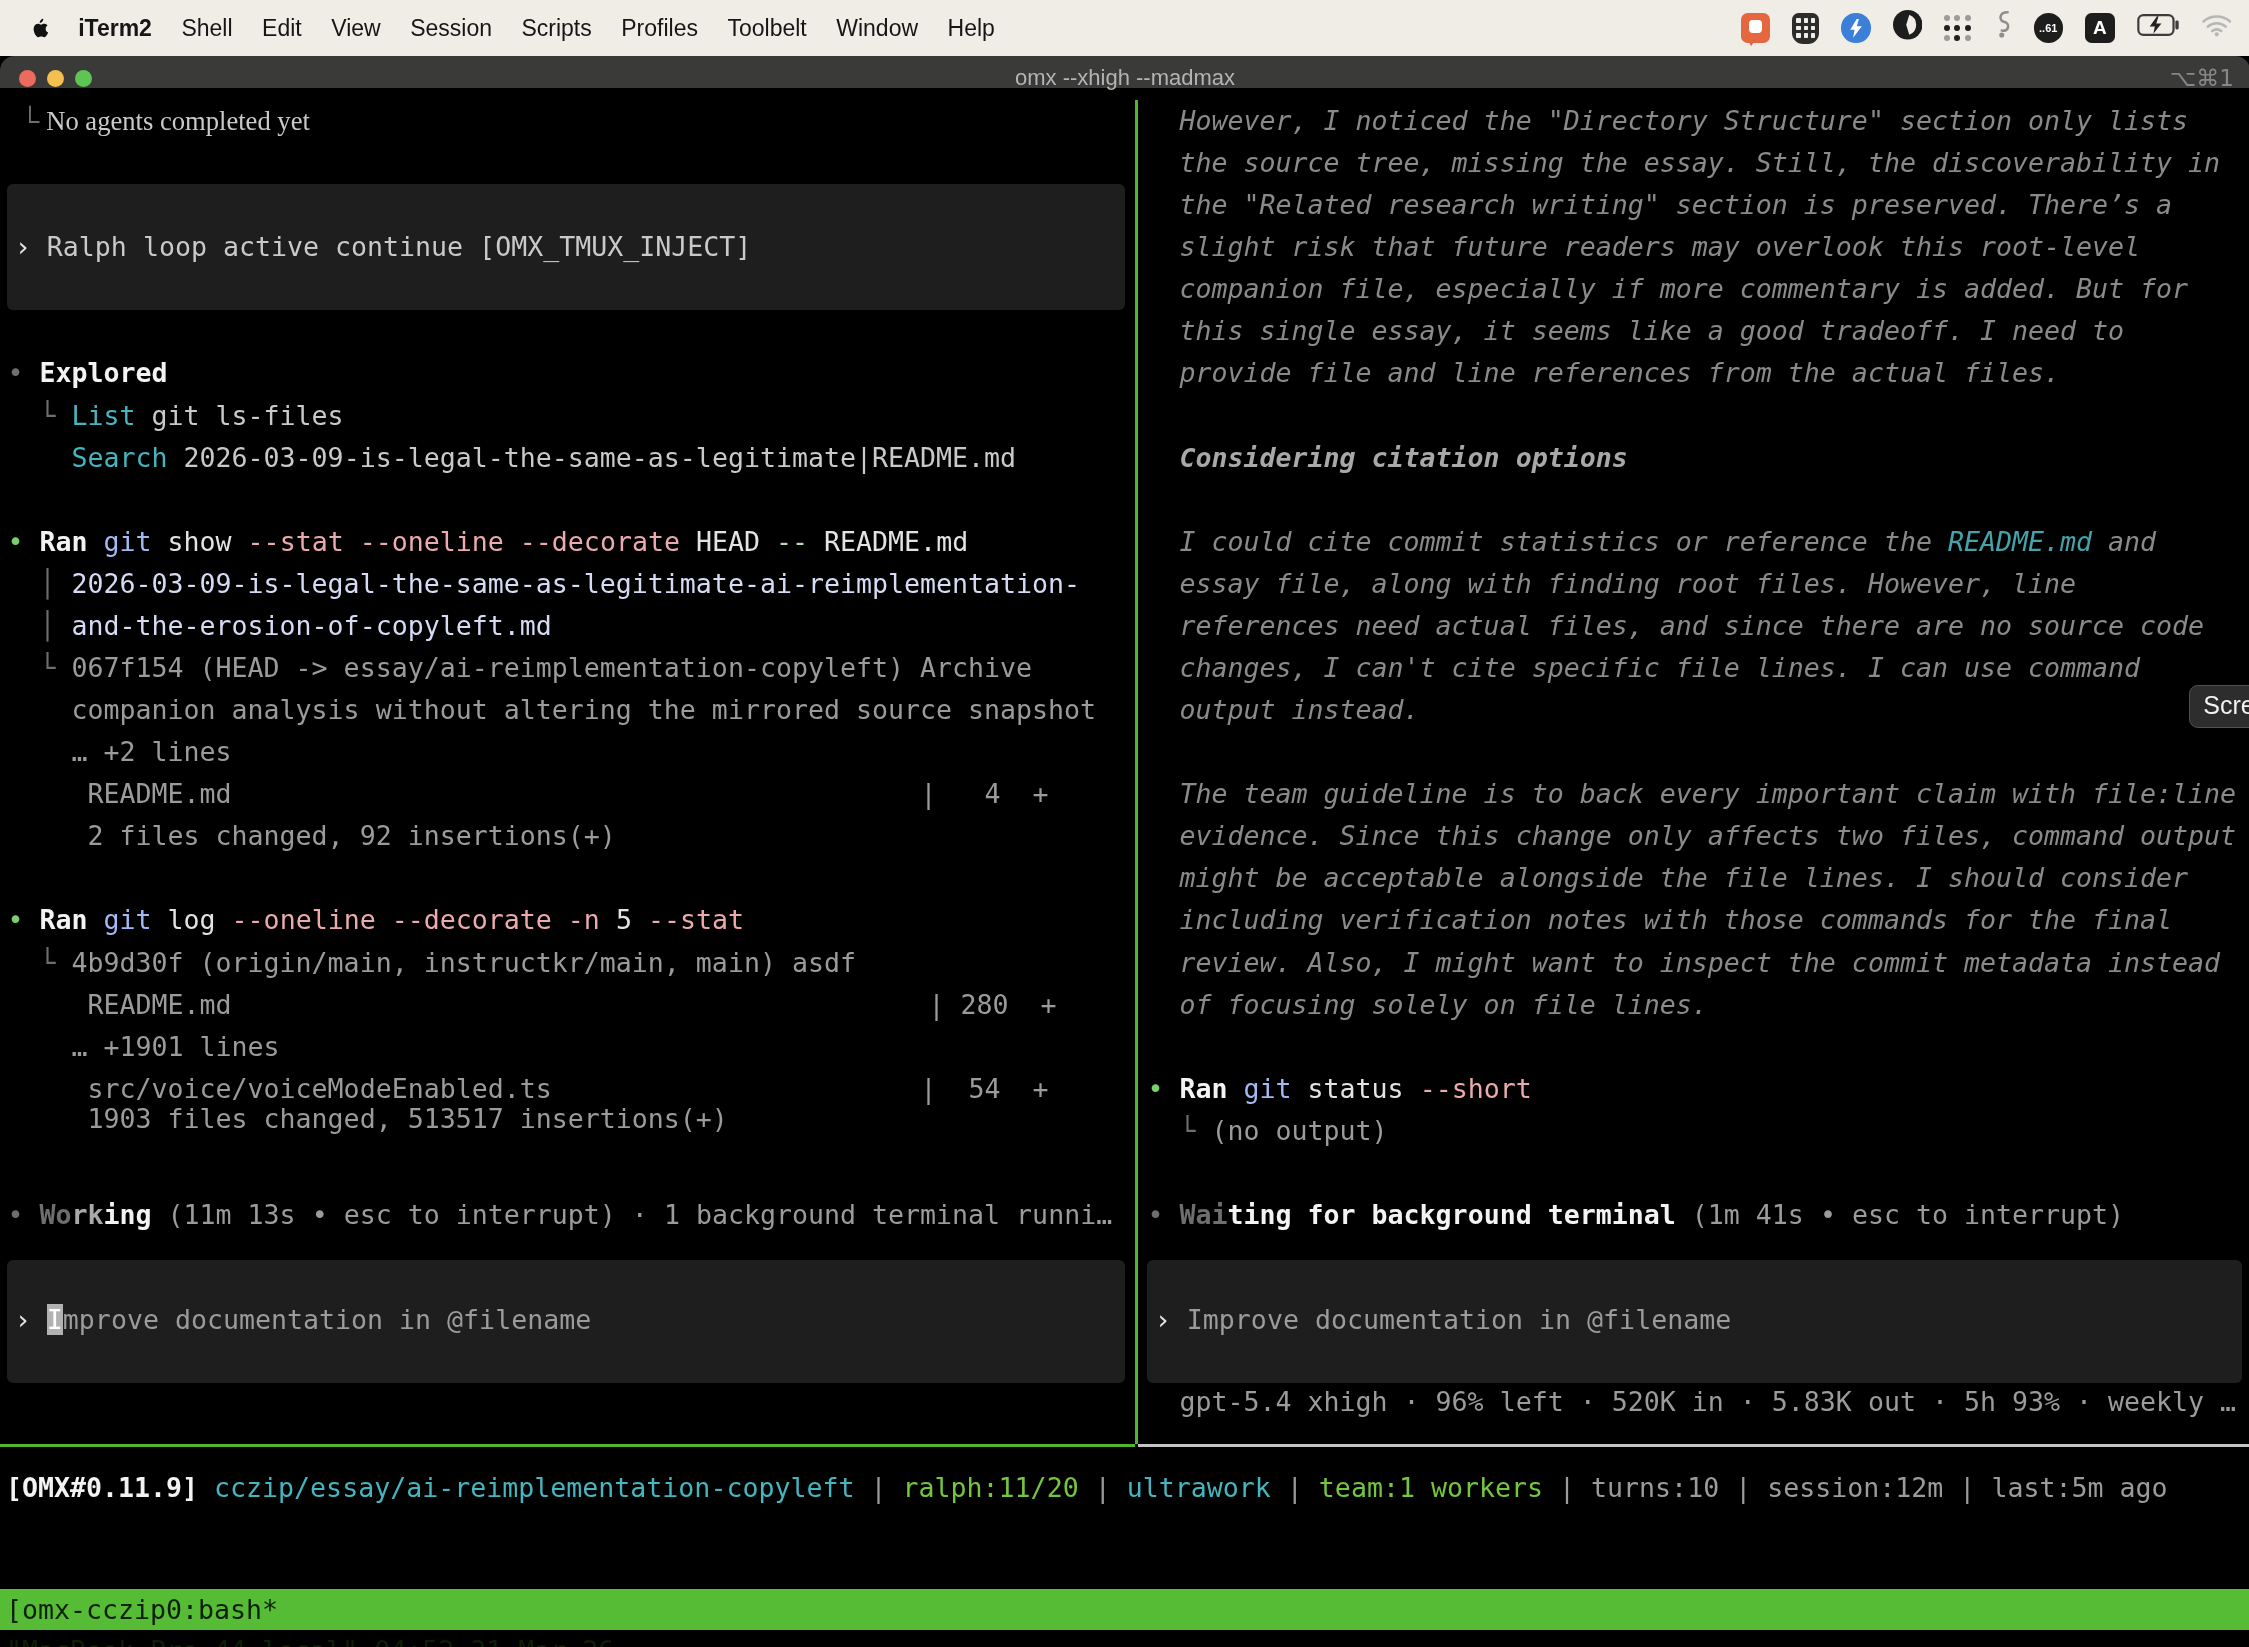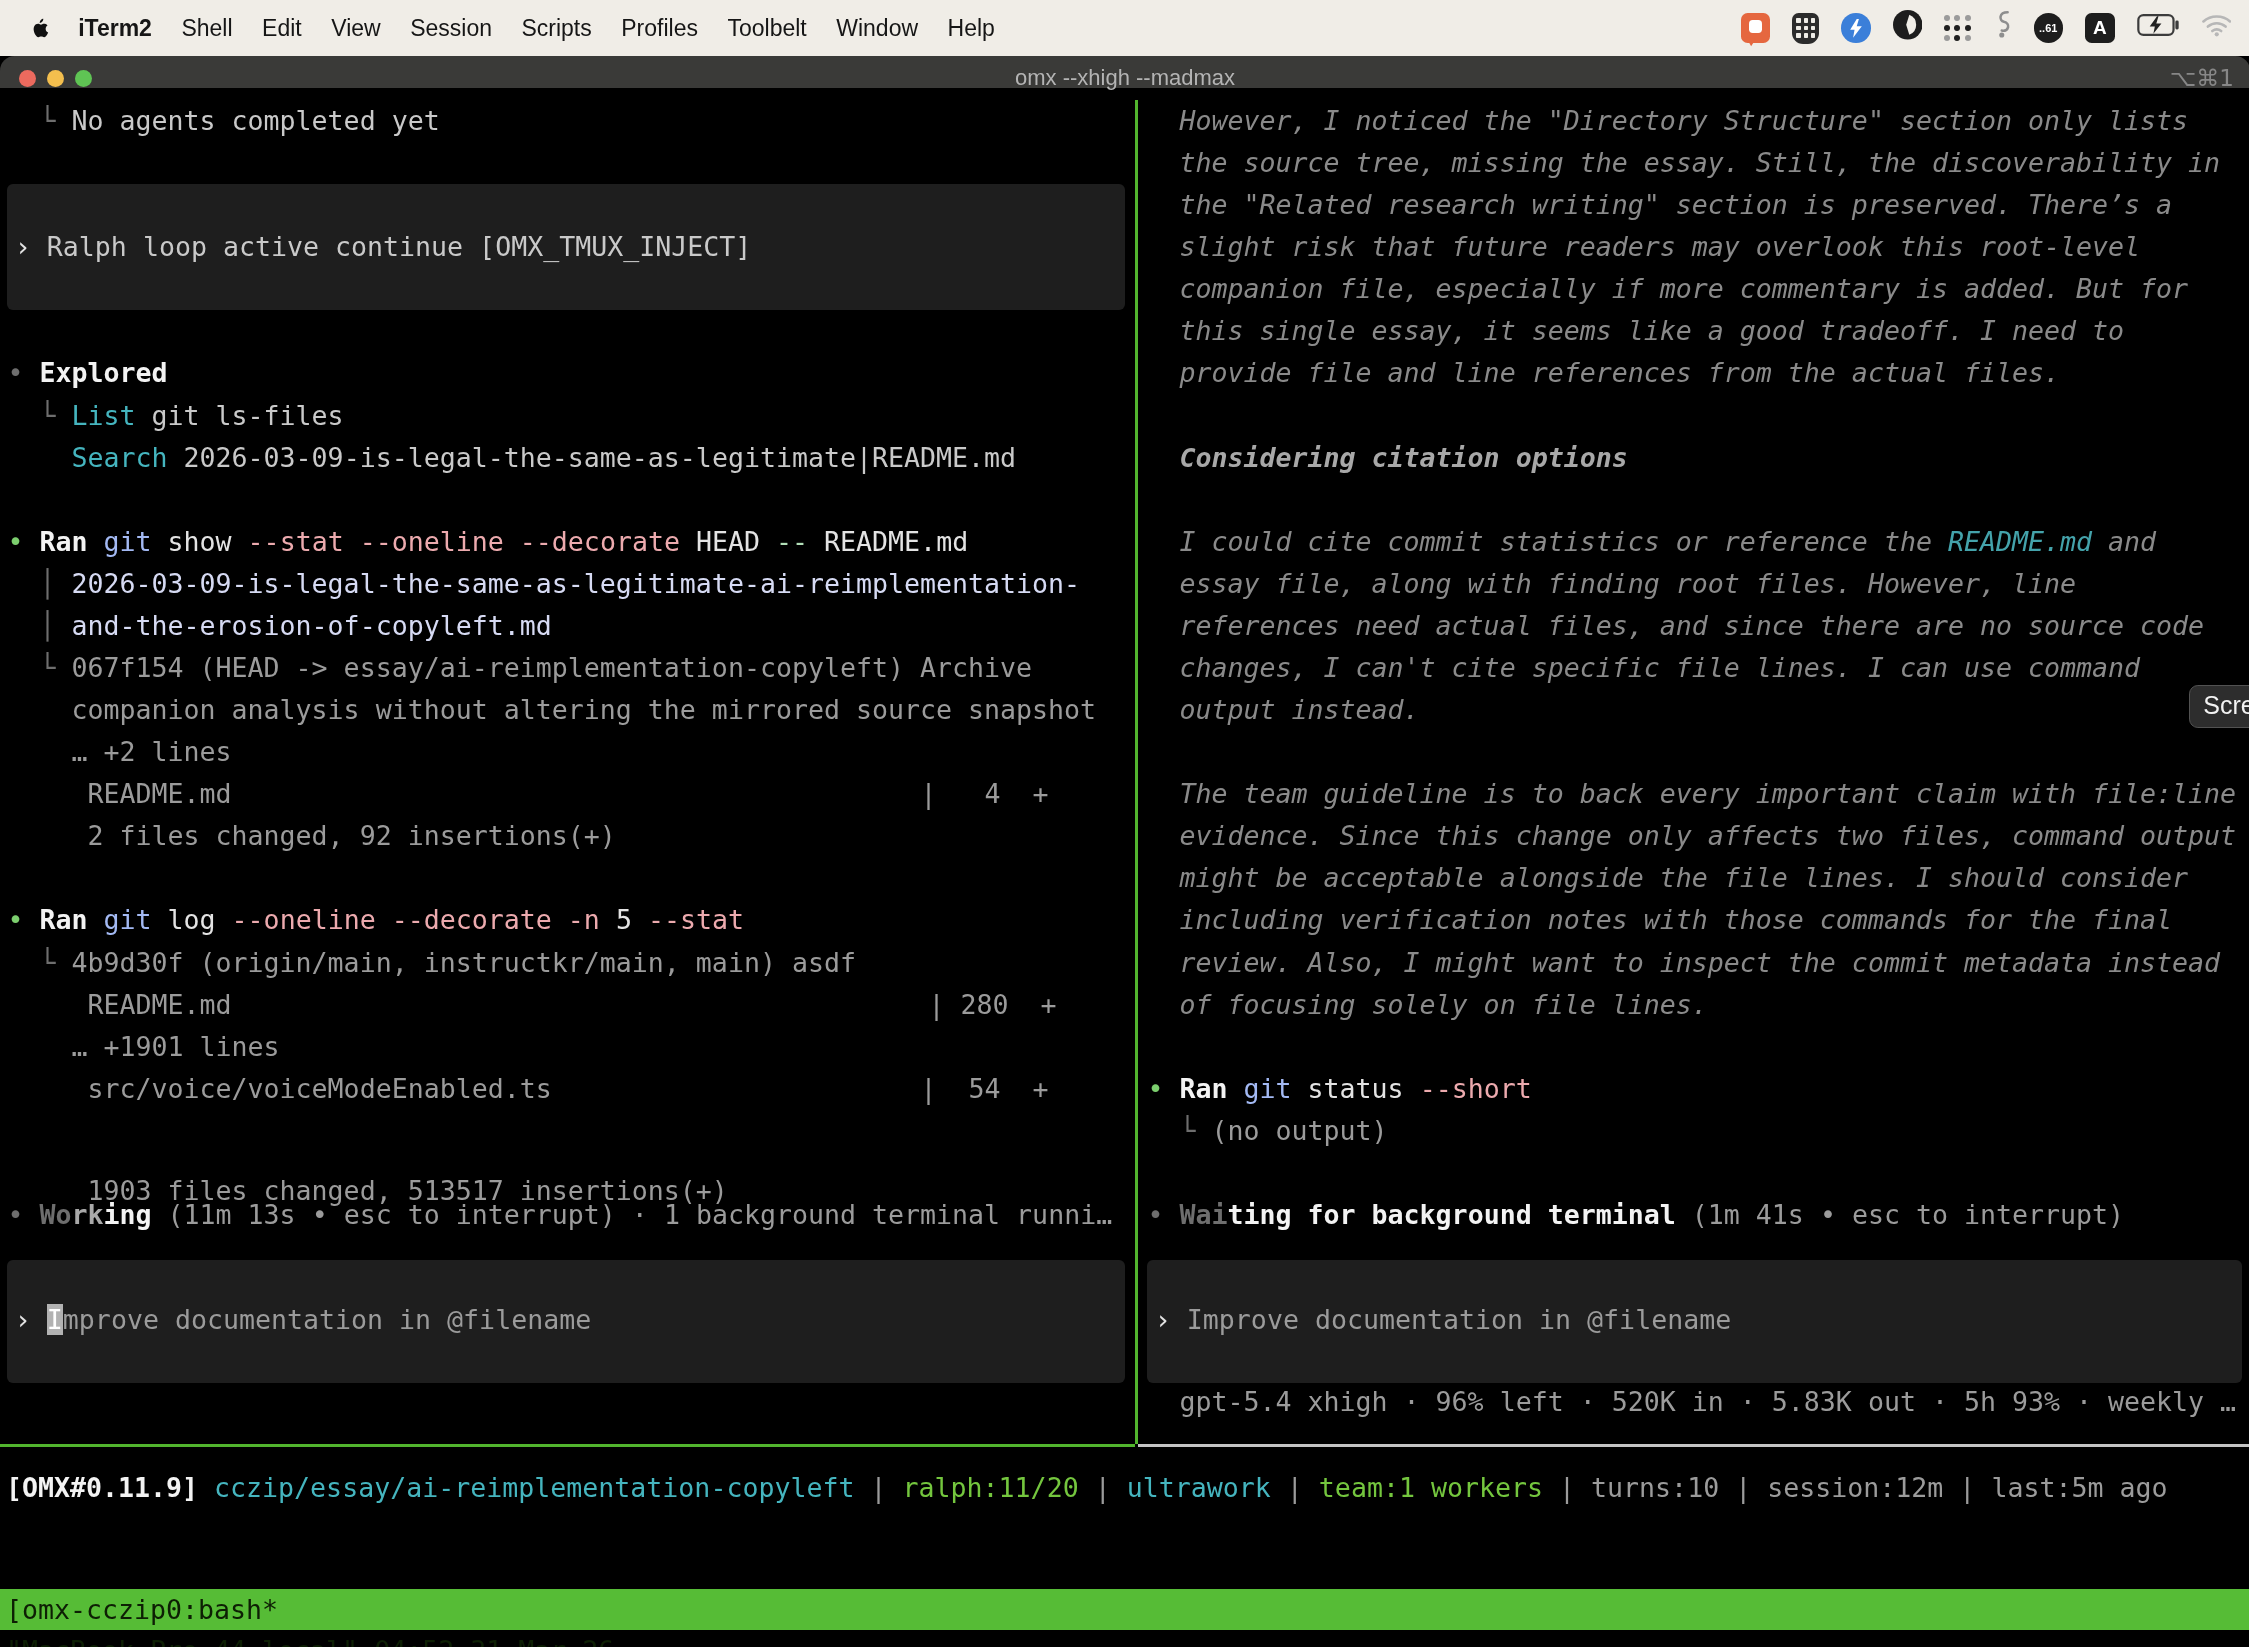--- a/index.html
+++ b/index.html
@@ -188,39 +188,39 @@
   <span class="tl g"></span>
   <span class="wtitle">omx --xhigh --madmax</span>
   <span class="wshort">⌥⌘1</span>
 </div>
 
 <div class="term">
 
   <div class="pane left">
     <div class="pbox banner"></div>
     <div class="pbox inbox-l"></div>
-  <div class="trow" style="top: 0px; left: 7.4px;"><span class="s-dim">  └ </span><span class="s-txt">No agents completed yet</span></div>
+  <div class="trow" style="top: 0px; left: 7.4px; font-family: Liberation Serif, serif;"><span class="s-dim">  └ </span><span class="s-txt">No agents completed yet</span></div>
       <div class="trow" style="top: 126px; left: 14.8px;"><span class="s-white">› </span><span class="s-txt">Ralph loop active continue [OMX_TMUX_INJECT]</span></div>
       <div class="trow" style="top: 252px; left: 7.4px;"><span class="s-dim">• </span><span class="s-bright">Explored</span></div>
       <div class="trow" style="top: 295px; left: 7.4px;"><span class="s-dim">  └ </span><span class="s-cyan">List</span><span class="s-txt"> git ls-files</span></div>
       <div class="trow" style="top: 337px; left: 7.4px;"><span class="s-txt">    </span><span class="s-cyan">Search</span><span class="s-txt"> 2026-03-09-is-legal-the-same-as-legitimate|README.md</span></div>
       <div class="trow" style="top: 421px; left: 7.4px;"><span class="s-green">• </span><span class="s-bright">Ran</span><span class="s-white"> </span><span class="s-blue">git</span><span class="s-white"> show </span><span class="s-pink">--stat</span><span class="s-white"> </span><span class="s-pink">--oneline</span><span class="s-white"> </span><span class="s-pink">--decorate</span><span class="s-white"> HEAD </span><span class="s-mint">--</span><span class="s-white"> README.md</span></div>
       <div class="trow" style="top: 463px; left: 7.4px;"><span class="s-dim">  │ </span><span class="s-lav">2026-03-09-is-legal-the-same-as-legitimate-ai-reimplementation-</span></div>
       <div class="trow" style="top: 505px; left: 7.4px;"><span class="s-dim">  │ </span><span class="s-lav">and-the-erosion-of-copyleft.md</span></div>
       <div class="trow" style="top: 547px; left: 7.4px;"><span class="s-dim">  └ </span><span class="s-gray">067f154 (HEAD -&gt; essay/ai-reimplementation-copyleft) Archive</span></div>
       <div class="trow" style="top: 589px; left: 7.4px;"><span class="s-gray">    companion analysis without altering the mirrored source snapshot</span></div>
       <div class="trow" style="top: 631px; left: 7.4px;"><span class="s-gray">    … +2 lines</span></div>
       <div class="trow" style="top: 673px; left: 7.4px;"><span class="s-gray">     README.md</span><span class="s-gray" style="position: absolute; left: 913px;">|   4  +</span></div>
       <div class="trow" style="top: 715px; left: 7.4px;"><span class="s-gray">     2 files changed, 92 insertions(+)</span></div>
       <div class="trow" style="top: 799px; left: 7.4px;"><span class="s-green">• </span><span class="s-bright">Ran</span><span class="s-white"> </span><span class="s-blue">git</span><span class="s-white"> log </span><span class="s-pink">--oneline</span><span class="s-white"> </span><span class="s-pink">--decorate</span><span class="s-white"> </span><span class="s-pink">-n</span><span class="s-white"> 5 </span><span class="s-pink">--stat</span></div>
       <div class="trow" style="top: 842px; left: 7.4px;"><span class="s-dim">  └ </span><span class="s-gray">4b9d30f (origin/main, instructkr/main, main) asdf</span></div>
       <div class="trow" style="top: 884px; left: 7.4px;"><span class="s-gray">     README.md</span><span class="s-gray" style="position: absolute; left: 913px; margin-left: 8px;">| 280  +</span></div>
       <div class="trow" style="top: 926px; left: 7.4px;"><span class="s-gray">    … +1901 lines</span></div>
       <div class="trow" style="top: 968px; left: 7.4px;"><span class="s-gray">     src/voice/voiceModeEnabled.ts</span><span class="s-gray" style="position: absolute; left: 913px;">|  54  +</span></div>
-      <div class="trow" style="top: 1070px; left: 7.4px; text-align: right;"><span class="s-gray">     1903 files changed, 513517 insertions(+)</span></div>
+      <div class="trow" style="top: 998px; left: 7.4px; text-align: right;"><span class="s-gray">     1903 files changed, 513517 insertions(+)</span></div>
       <div class="trow" style="top: 1094px; left: 7.4px;"><span class="s-dim">• </span><span class="s-sh1">Wo</span><span class="s-sh2">rk</span><span class="s-bright">ing</span><span class="s-gray"> (11m 13s • esc to interrupt) · 1 background terminal runni…</span></div>
       <div class="trow" style="top: 1199px; left: 14.8px;"><span class="s-white">› </span><span class="s-cursor">I</span><span class="s-gray">mprove documentation in @filename</span></div>
     </div>
 
   <div class="pane right">
     <div class="pbox inbox-r"></div>
   <div class="trow" style="top: 0px; left: 7.4px;"><span class="s-it">  However, I noticed the "Directory Structure" section only lists</span></div>
       <div class="trow" style="top: 42px; left: 7.4px;"><span class="s-it">  the source tree, missing the essay. Still, the discoverability in</span></div>
       <div class="trow" style="top: 84px; left: 7.4px;"><span class="s-it">  the "Related research writing" section is preserved. There’s a</span></div>
       <div class="trow" style="top: 126px; left: 7.4px;"><span class="s-it">  slight risk that future readers may overlook this root-level</span></div>

